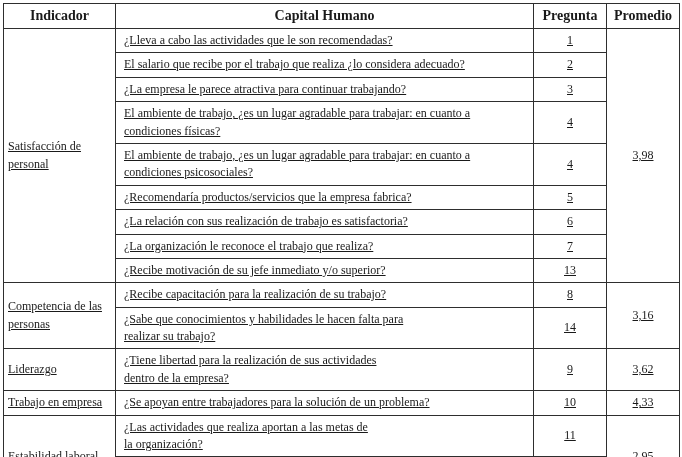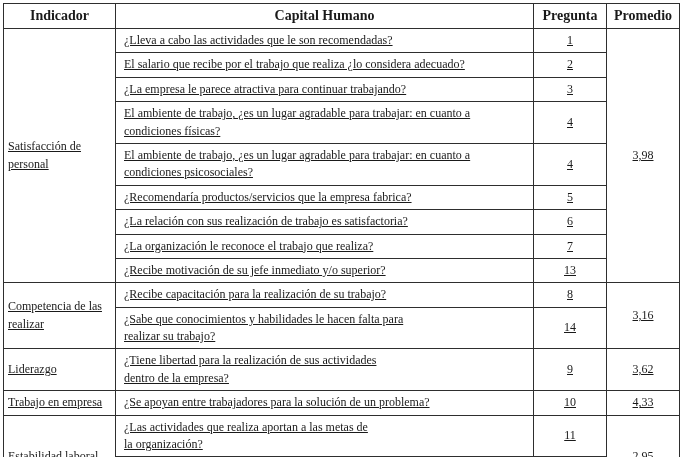--- a/index.html
+++ b/index.html
@@ -97,21 +97,21 @@
       </tr>
       <tr>
         <td class="question-cell">¿La organización le reconoce el trabajo que realiza?</td>
         <td class="num-cell">7</td>
       </tr>
       <tr>
         <td class="question-cell">¿Recibe motivación de su jefe inmediato y/o superior?</td>
         <td class="num-cell">13</td>
       </tr>
       <tr>
-        <td class="indicator-cell" rowspan="2">Competencia de las realizar</td>
+        <td class="indicator-cell" rowspan="2">Competencia de las personas</td>
         <td class="question-cell">¿Recibe capacitación para la realización de su trabajo?</td>
         <td class="num-cell">8</td>
         <td class="prom-cell" rowspan="2">3,16</td>
       </tr>
       <tr>
         <td class="question-cell">¿Sabe que conocimientos y habilidades le hacen falta para
 realizar su trabajo?</td>
         <td class="num-cell">14</td>
       </tr>
       <tr>

